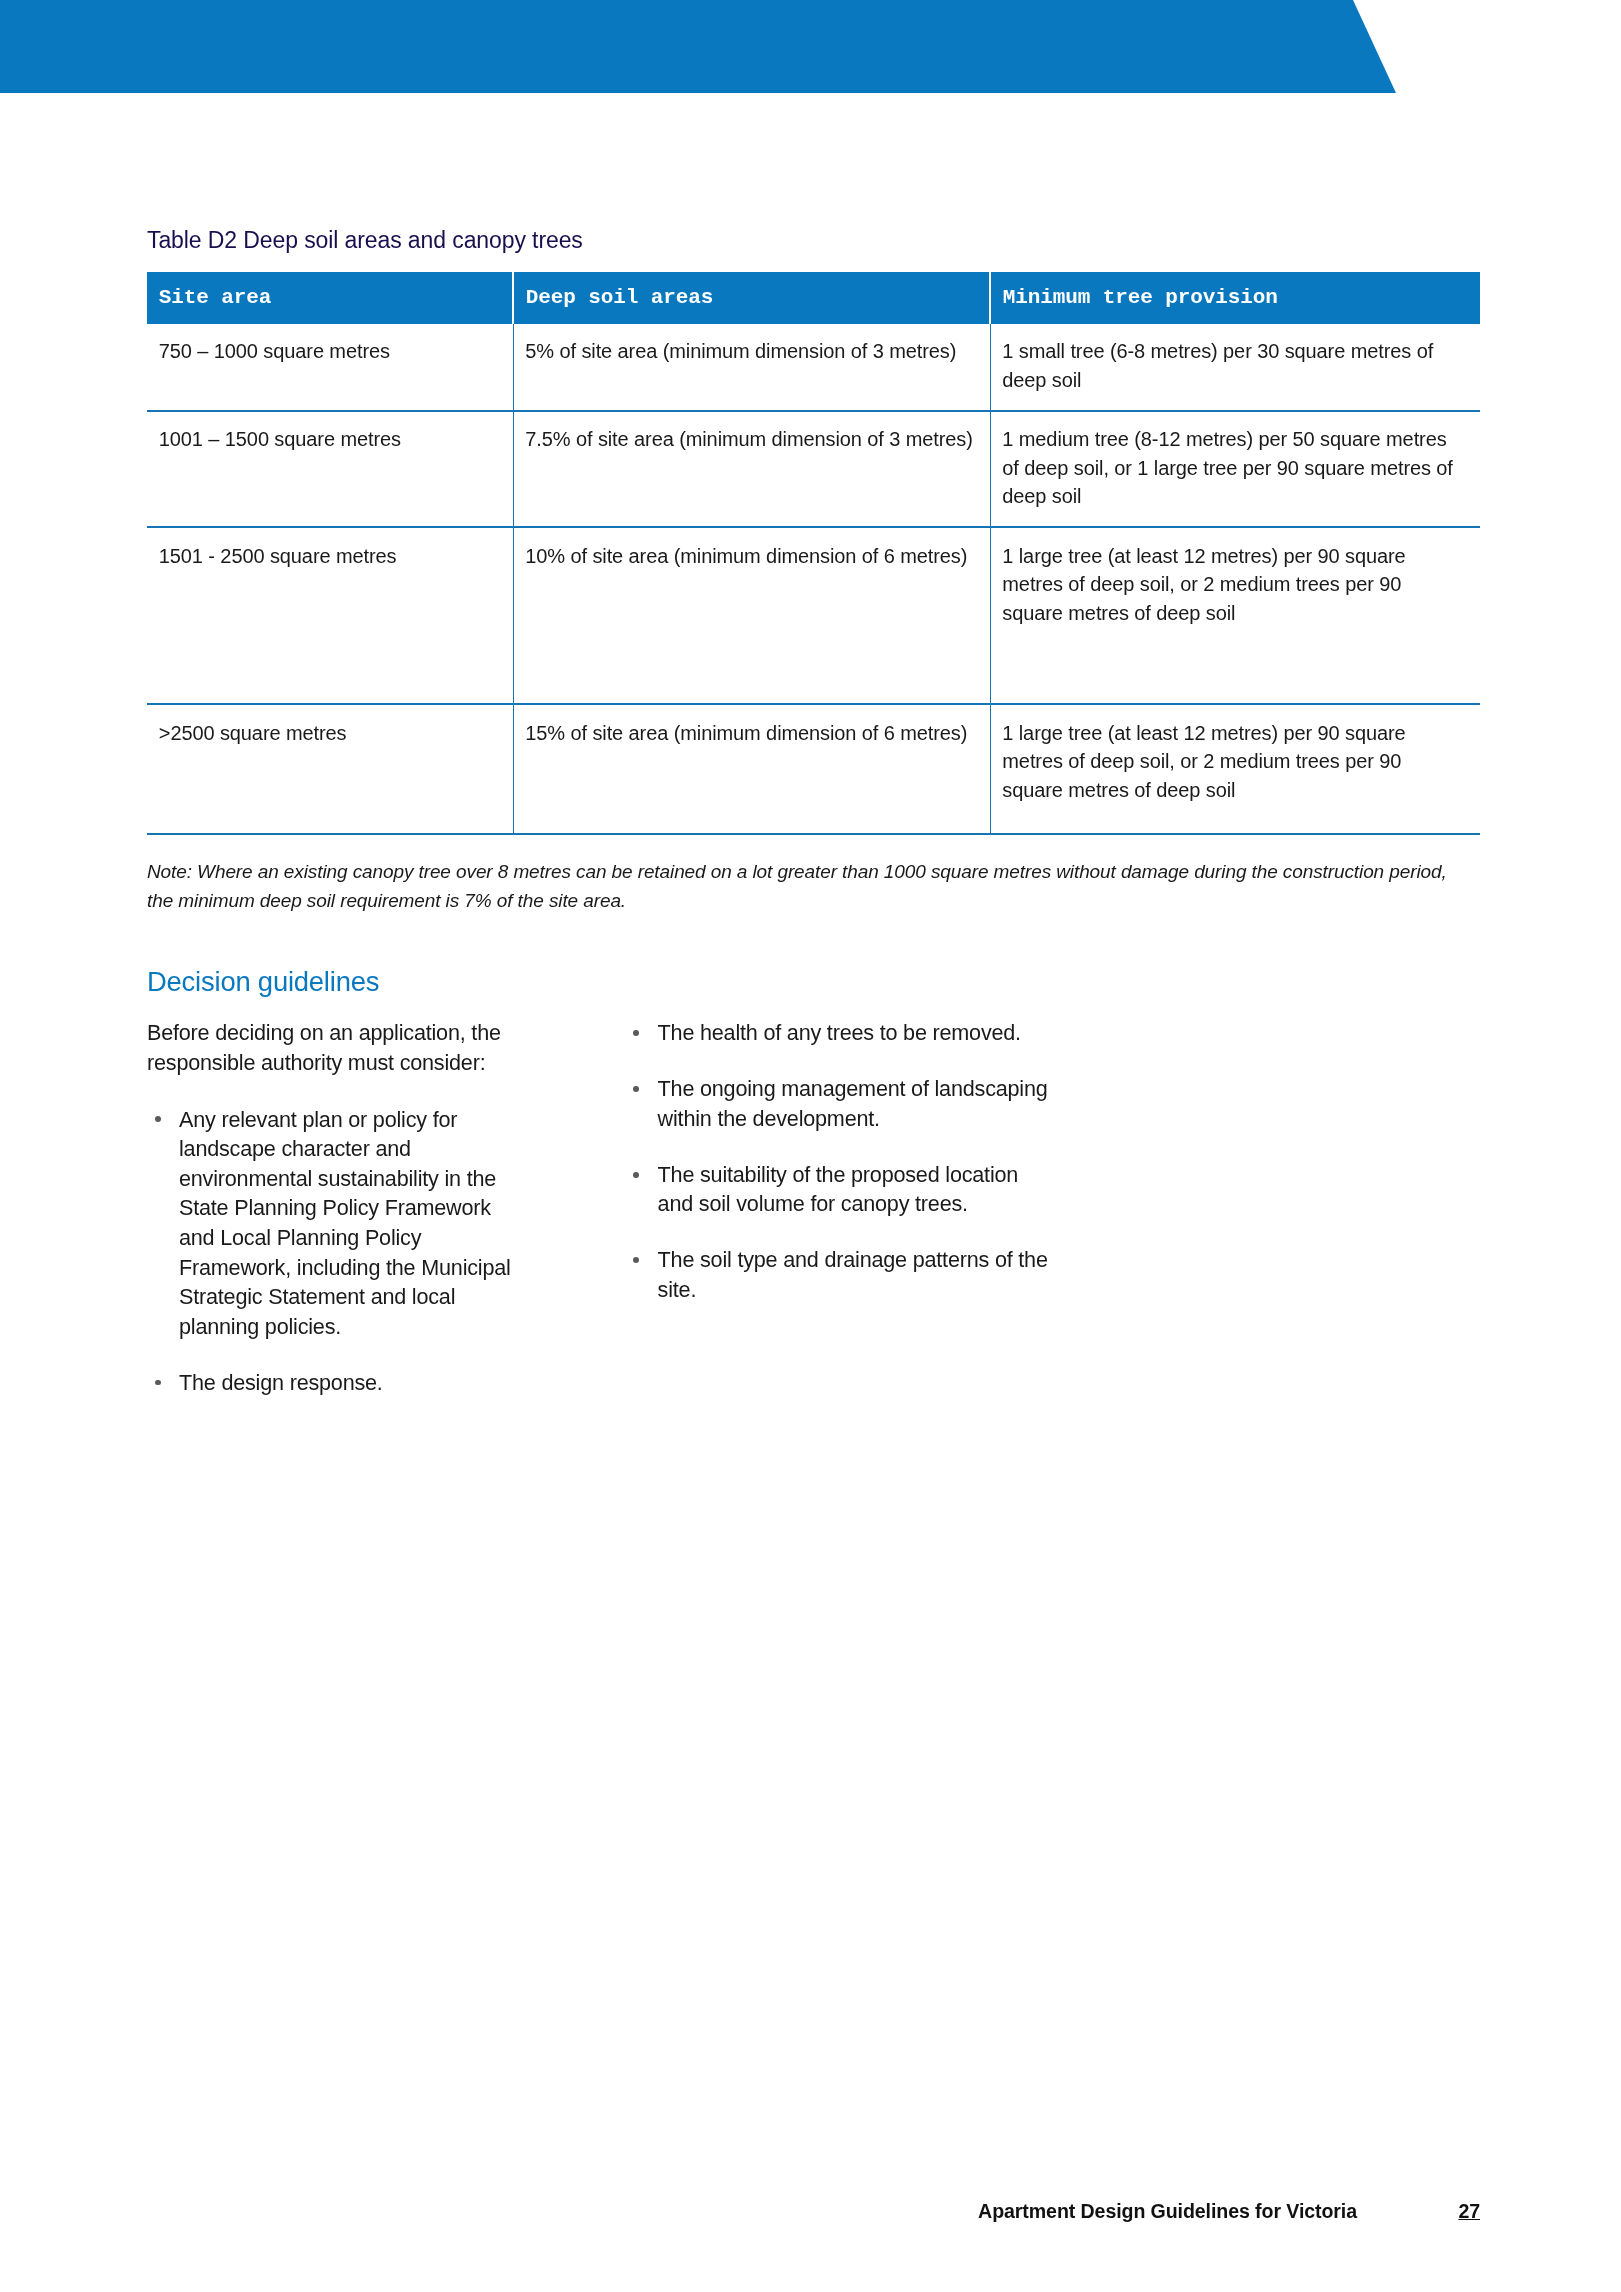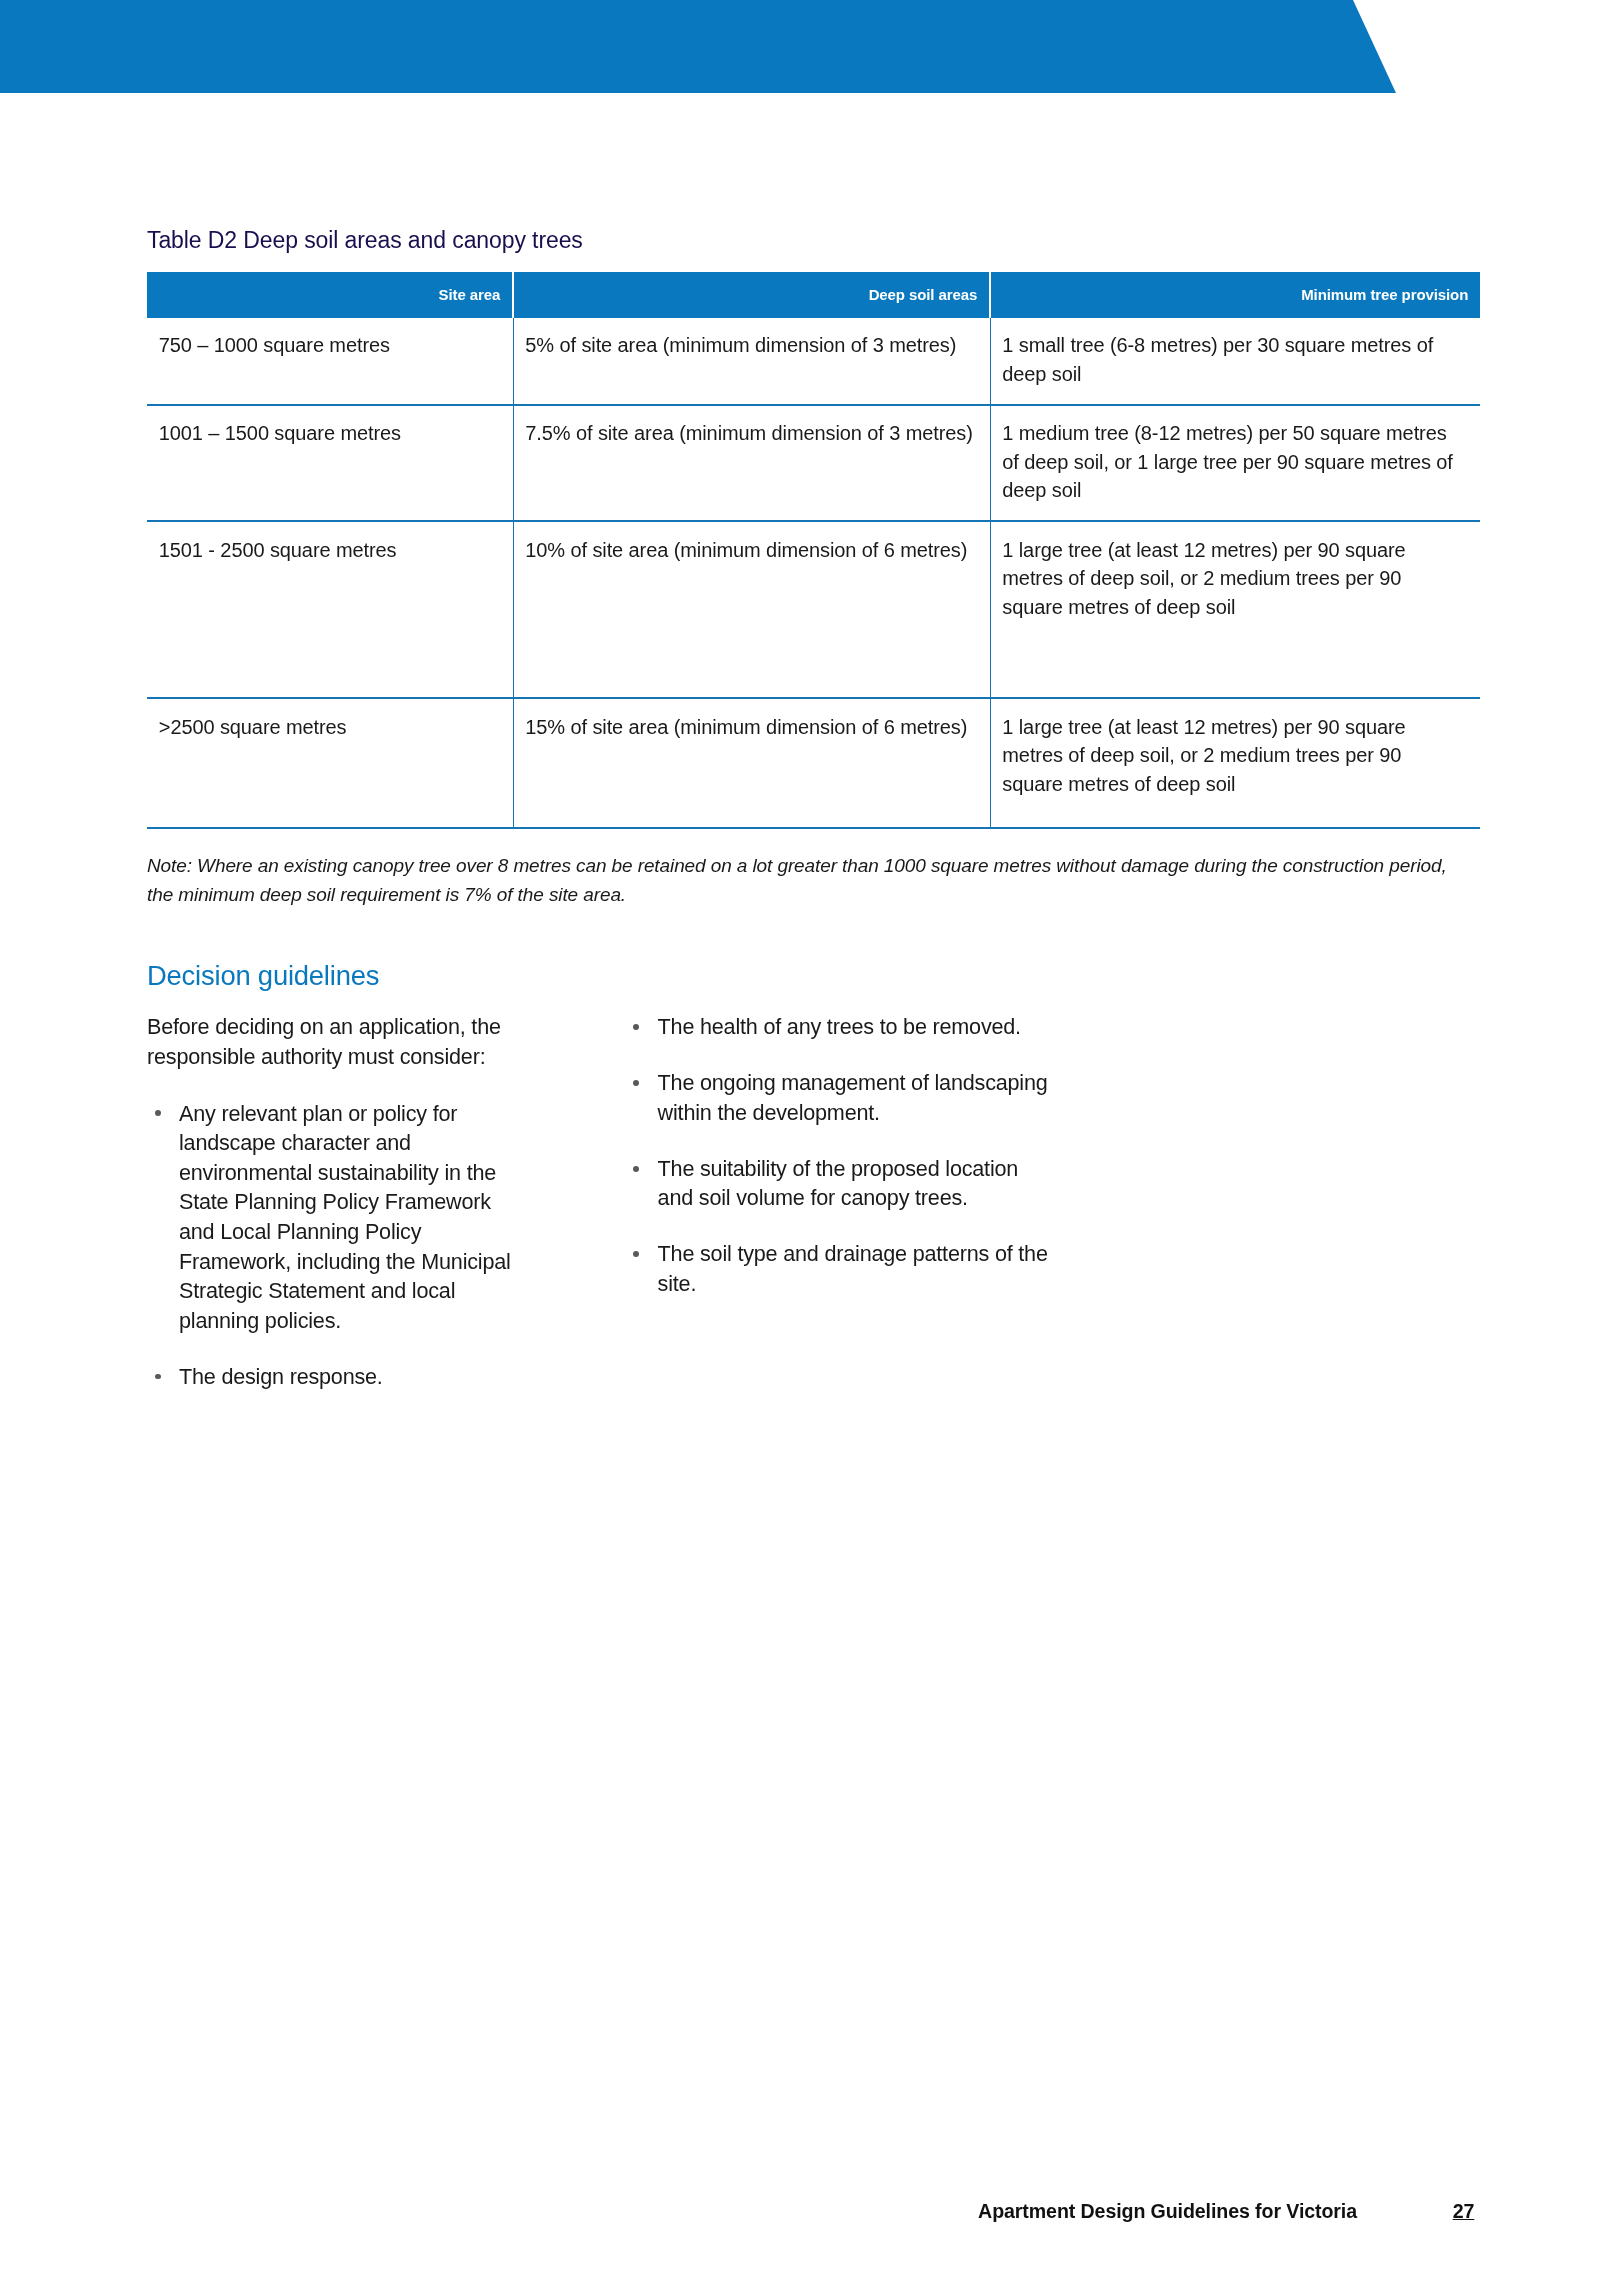--- a/index.html
+++ b/index.html
@@ -51,27 +51,28 @@
     margin-top: 17.6px;
     table-layout: fixed;
   }
   table.d2 col.c1 { width: 366px; }
   table.d2 col.c2 { width: 477px; }
   table.d2 col.c3 { width: 490px; }
 
   table.d2 thead th {
     background: #0a78bf;
     color: #ffffff;
-    font-size: 15px;
+    font-size: 21px;
     font-weight: bold;
-    text-align: right;
+    text-align: left;
     padding: 13.7px 11.8px 14.7px 11.8px;
     border-right: 2.9px solid #ffffff;
     letter-spacing: -0.1px;
     vertical-align: middle;
+    font-family: Liberation Mono, monospace;
   }
   table.d2 thead th:last-child { border-right: none; }
 
   table.d2 tbody td {
     font-size: 20px;
     color: #1a1a1a;
     vertical-align: top;
     padding: 13.7px 13.7px 15.7px 11.8px;
     line-height: 1.42;
     border-bottom: 2.5px solid #1574b3;
@@ -158,21 +159,21 @@
     width: 1333px;
     display: flex;
     justify-content: flex-end;
     align-items: baseline;
     font-size: 19.6px;
     font-weight: bold;
     color: #111111;
     letter-spacing: -0.1px;
   }
   .footer .doc-title { margin-right: 90px; }
-  .footer .page-num { min-width: 33px; text-align: center; text-decoration: underline; }
+  .footer .page-num { min-width: 33px; text-align: right; text-decoration: underline; }
 </style>
 </head>
 <body>
 
 <div class="banner"></div>
 
 <div class="page">
 
   <h1 class="table-title">Table D2 Deep soil areas and canopy trees</h1>
 

